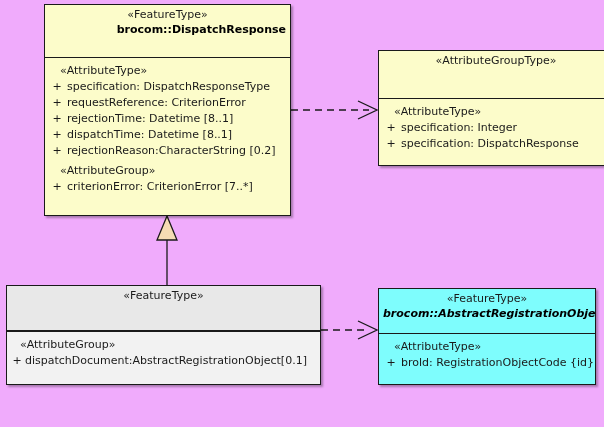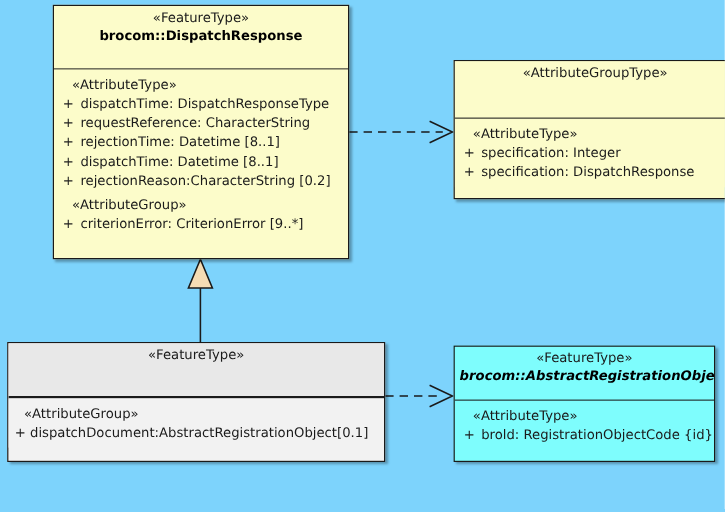--- a/index.html
+++ b/index.html
@@ -10,21 +10,21 @@
     width: 604px;
     height: 427px;
     background: #ffffff;
     font-family: "DejaVu Sans", "Liberation Sans", sans-serif;
     overflow: hidden;
   }
   #canvas {
     position: relative;
     width: 604px;
     height: 427px;
-    background: #7dd3fc;
+    background: #f0abfc;
   }
   #edges {
     position: absolute;
     left: 0;
     top: 0;
     width: 604px;
     height: 427px;
     pointer-events: none;
   }
 
@@ -47,20 +47,21 @@
     color: #1a1a1a;
     line-height: 14px;
     white-space: nowrap;
   }
   .classname {
     font-size: 11px;
     font-weight: bold;
     color: #000000;
     line-height: 15px;
     white-space: nowrap;
+    text-align: right;
   }
   .classname.abstract {
     font-style: italic;
   }
   .uml-body {
     box-sizing: border-box;
     padding: 5px 2px 4px 2px;
   }
   .group-label {
     font-size: 11px;
@@ -118,44 +119,44 @@
     <div class="uml-header fill-yellow" style="height:53px;">
       <div class="stereotype">«FeatureType»</div>
       <div class="classname">brocom::DispatchResponse</div>
     </div>
     <div class="uml-body fill-yellow">
 
       <div class="group-label">«AttributeType»</div>
 
       <div class="attr-row">
         <span class="attr-vis">+</span>
-        <span class="attr-text">dispatchTime: DispatchResponseType</span>
-      </div>
-      <div class="attr-row">
-        <span class="attr-vis">+</span>
-        <span class="attr-text">requestReference: CharacterString</span>
+        <span class="attr-text">specification: DispatchResponseType</span>
+      </div>
+      <div class="attr-row">
+        <span class="attr-vis">+</span>
+        <span class="attr-text">requestReference: CriterionError</span>
       </div>
       <div class="attr-row">
         <span class="attr-vis">+</span>
         <span class="attr-text">rejectionTime: Datetime [8..1]</span>
       </div>
       <div class="attr-row">
         <span class="attr-vis">+</span>
         <span class="attr-text">dispatchTime: Datetime [8..1]</span>
       </div>
       <div class="attr-row">
         <span class="attr-vis">+</span>
         <span class="attr-text">rejectionReason:CharacterString [0.2]</span>
       </div>
 
       <div class="group-label" style="margin-top:4px;">«AttributeGroup»</div>
 
       <div class="attr-row">
         <span class="attr-vis">+</span>
-        <span class="attr-text">criterionError: CriterionError [9..*]</span>
+        <span class="attr-text">criterionError: CriterionError [7..*]</span>
       </div>
     </div>
   </div>
 
   <div class="uml-class fill-yellow" style="left:378px; top:50px; width:236px; height:116px;">
     <div class="uml-header fill-yellow" style="height:48px;">
       <div class="stereotype">«AttributeGroupType»</div>
     </div>
     <div class="uml-body fill-yellow">
       <div class="group-label">«AttributeType»</div>

